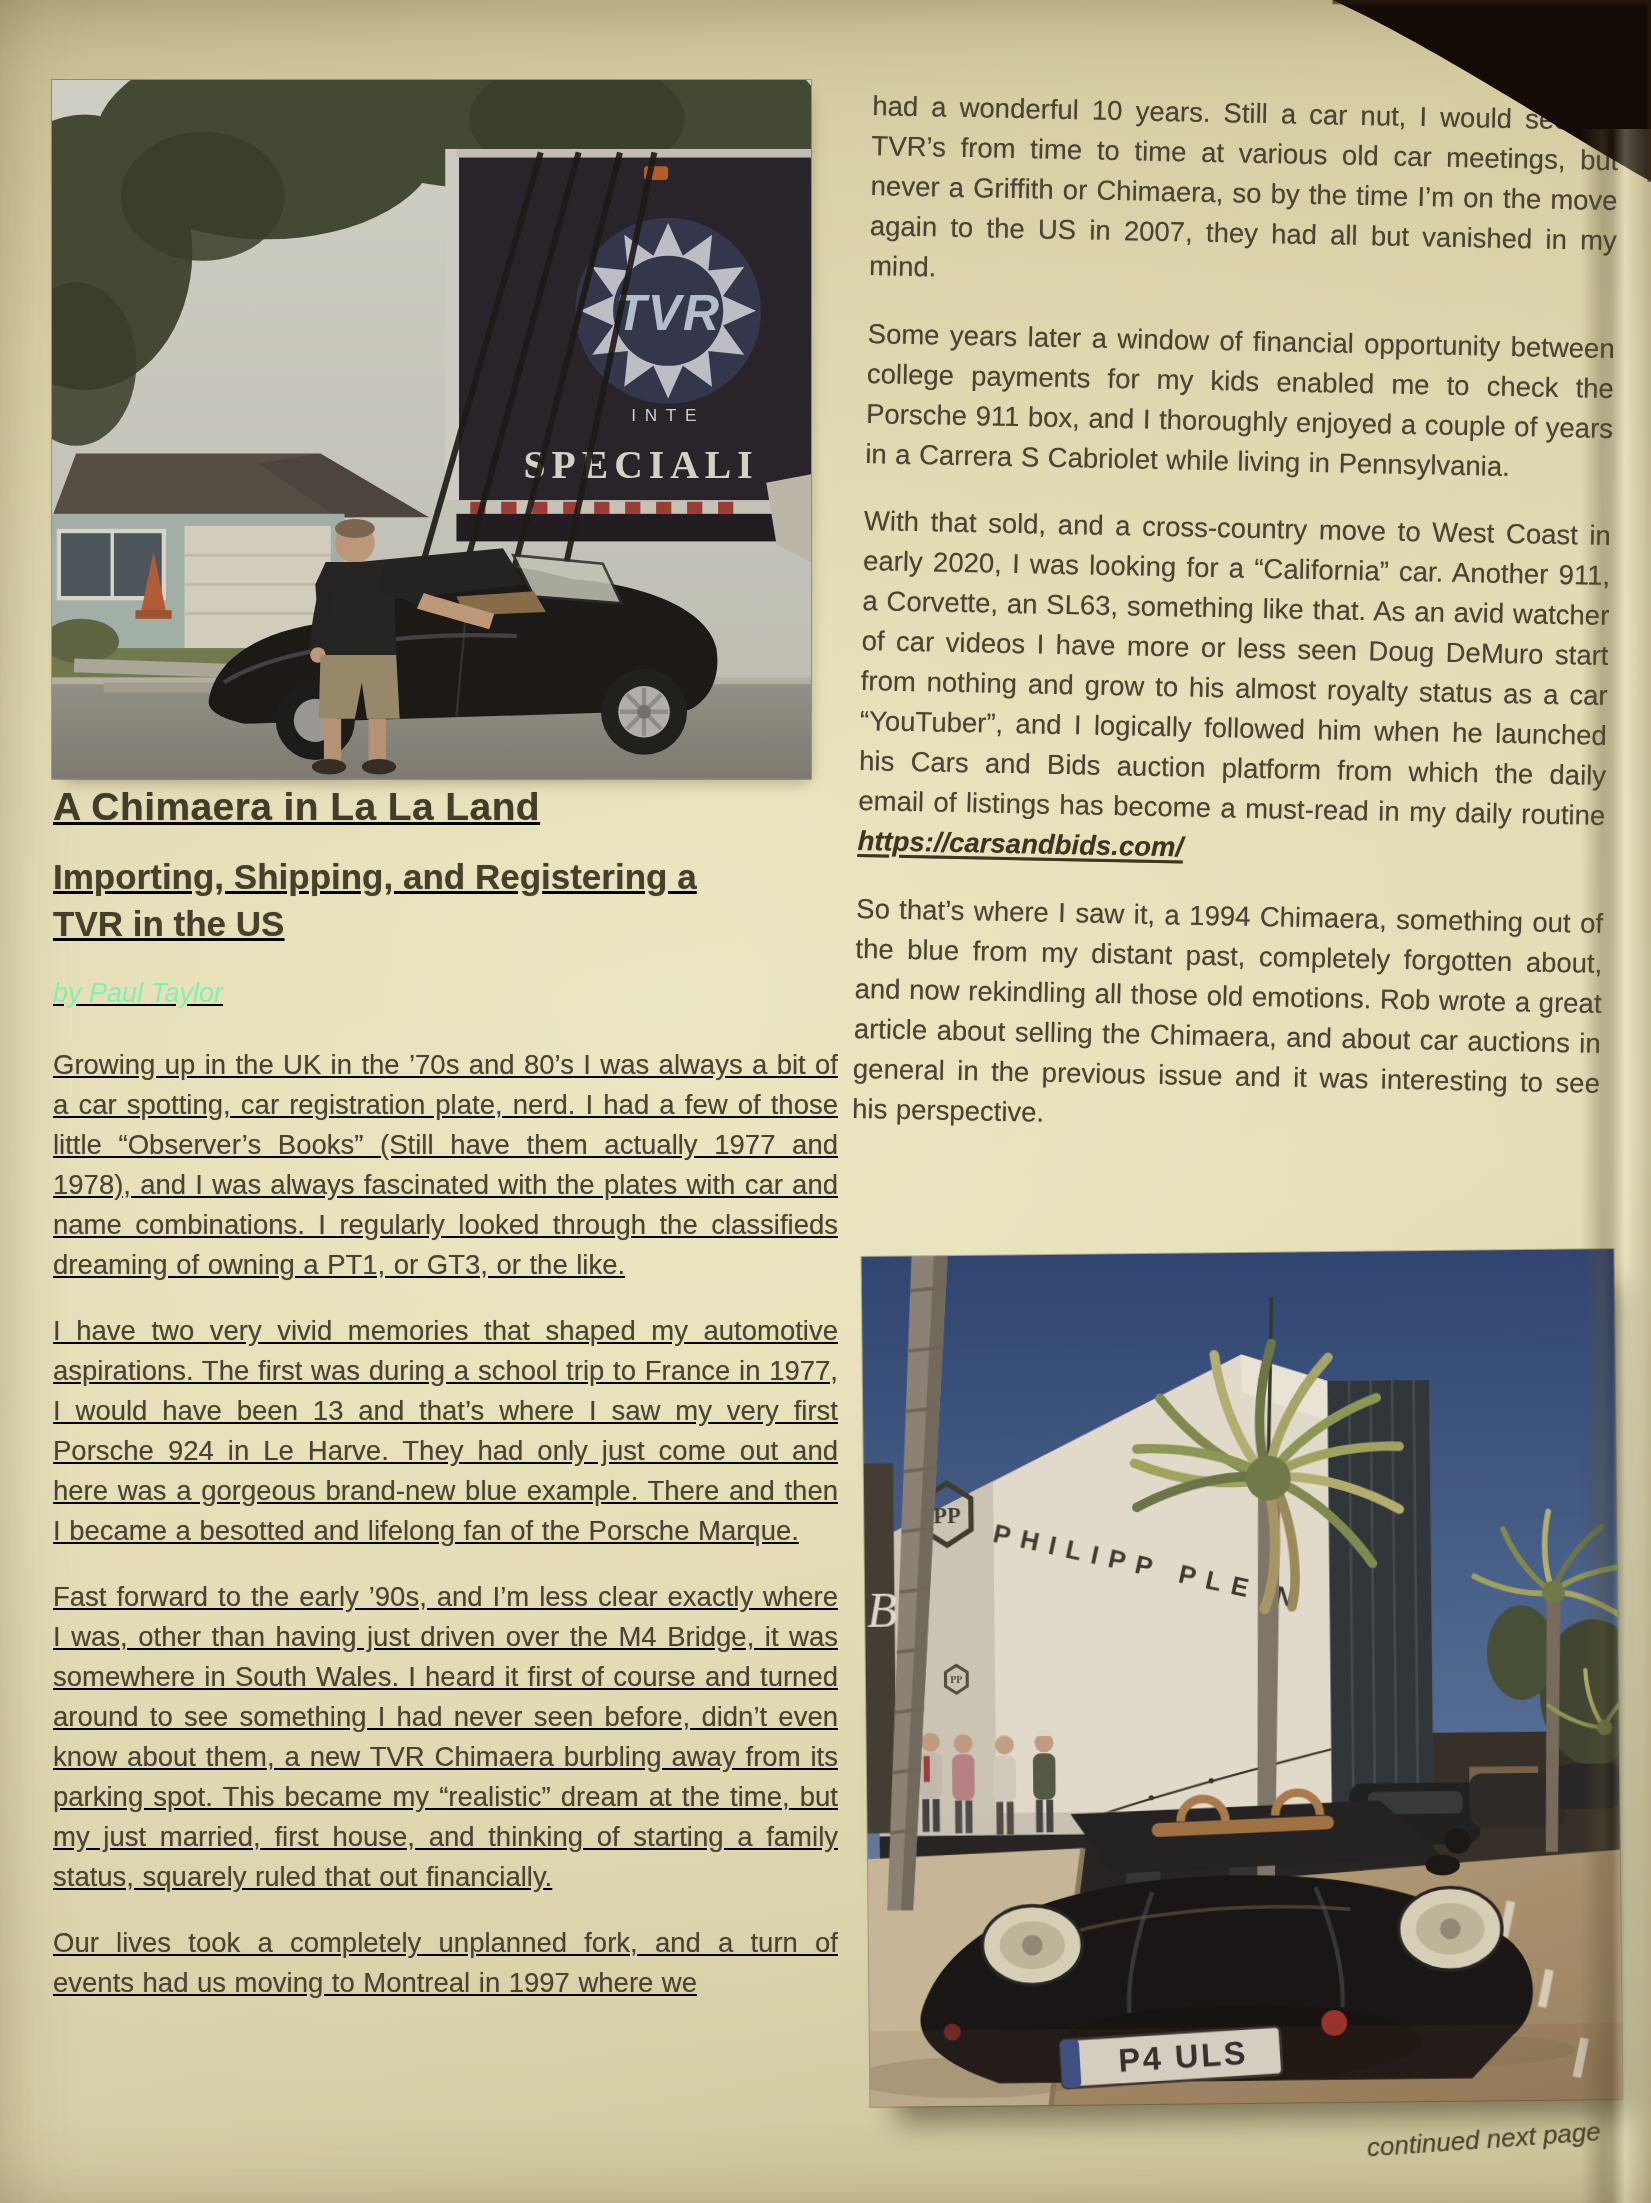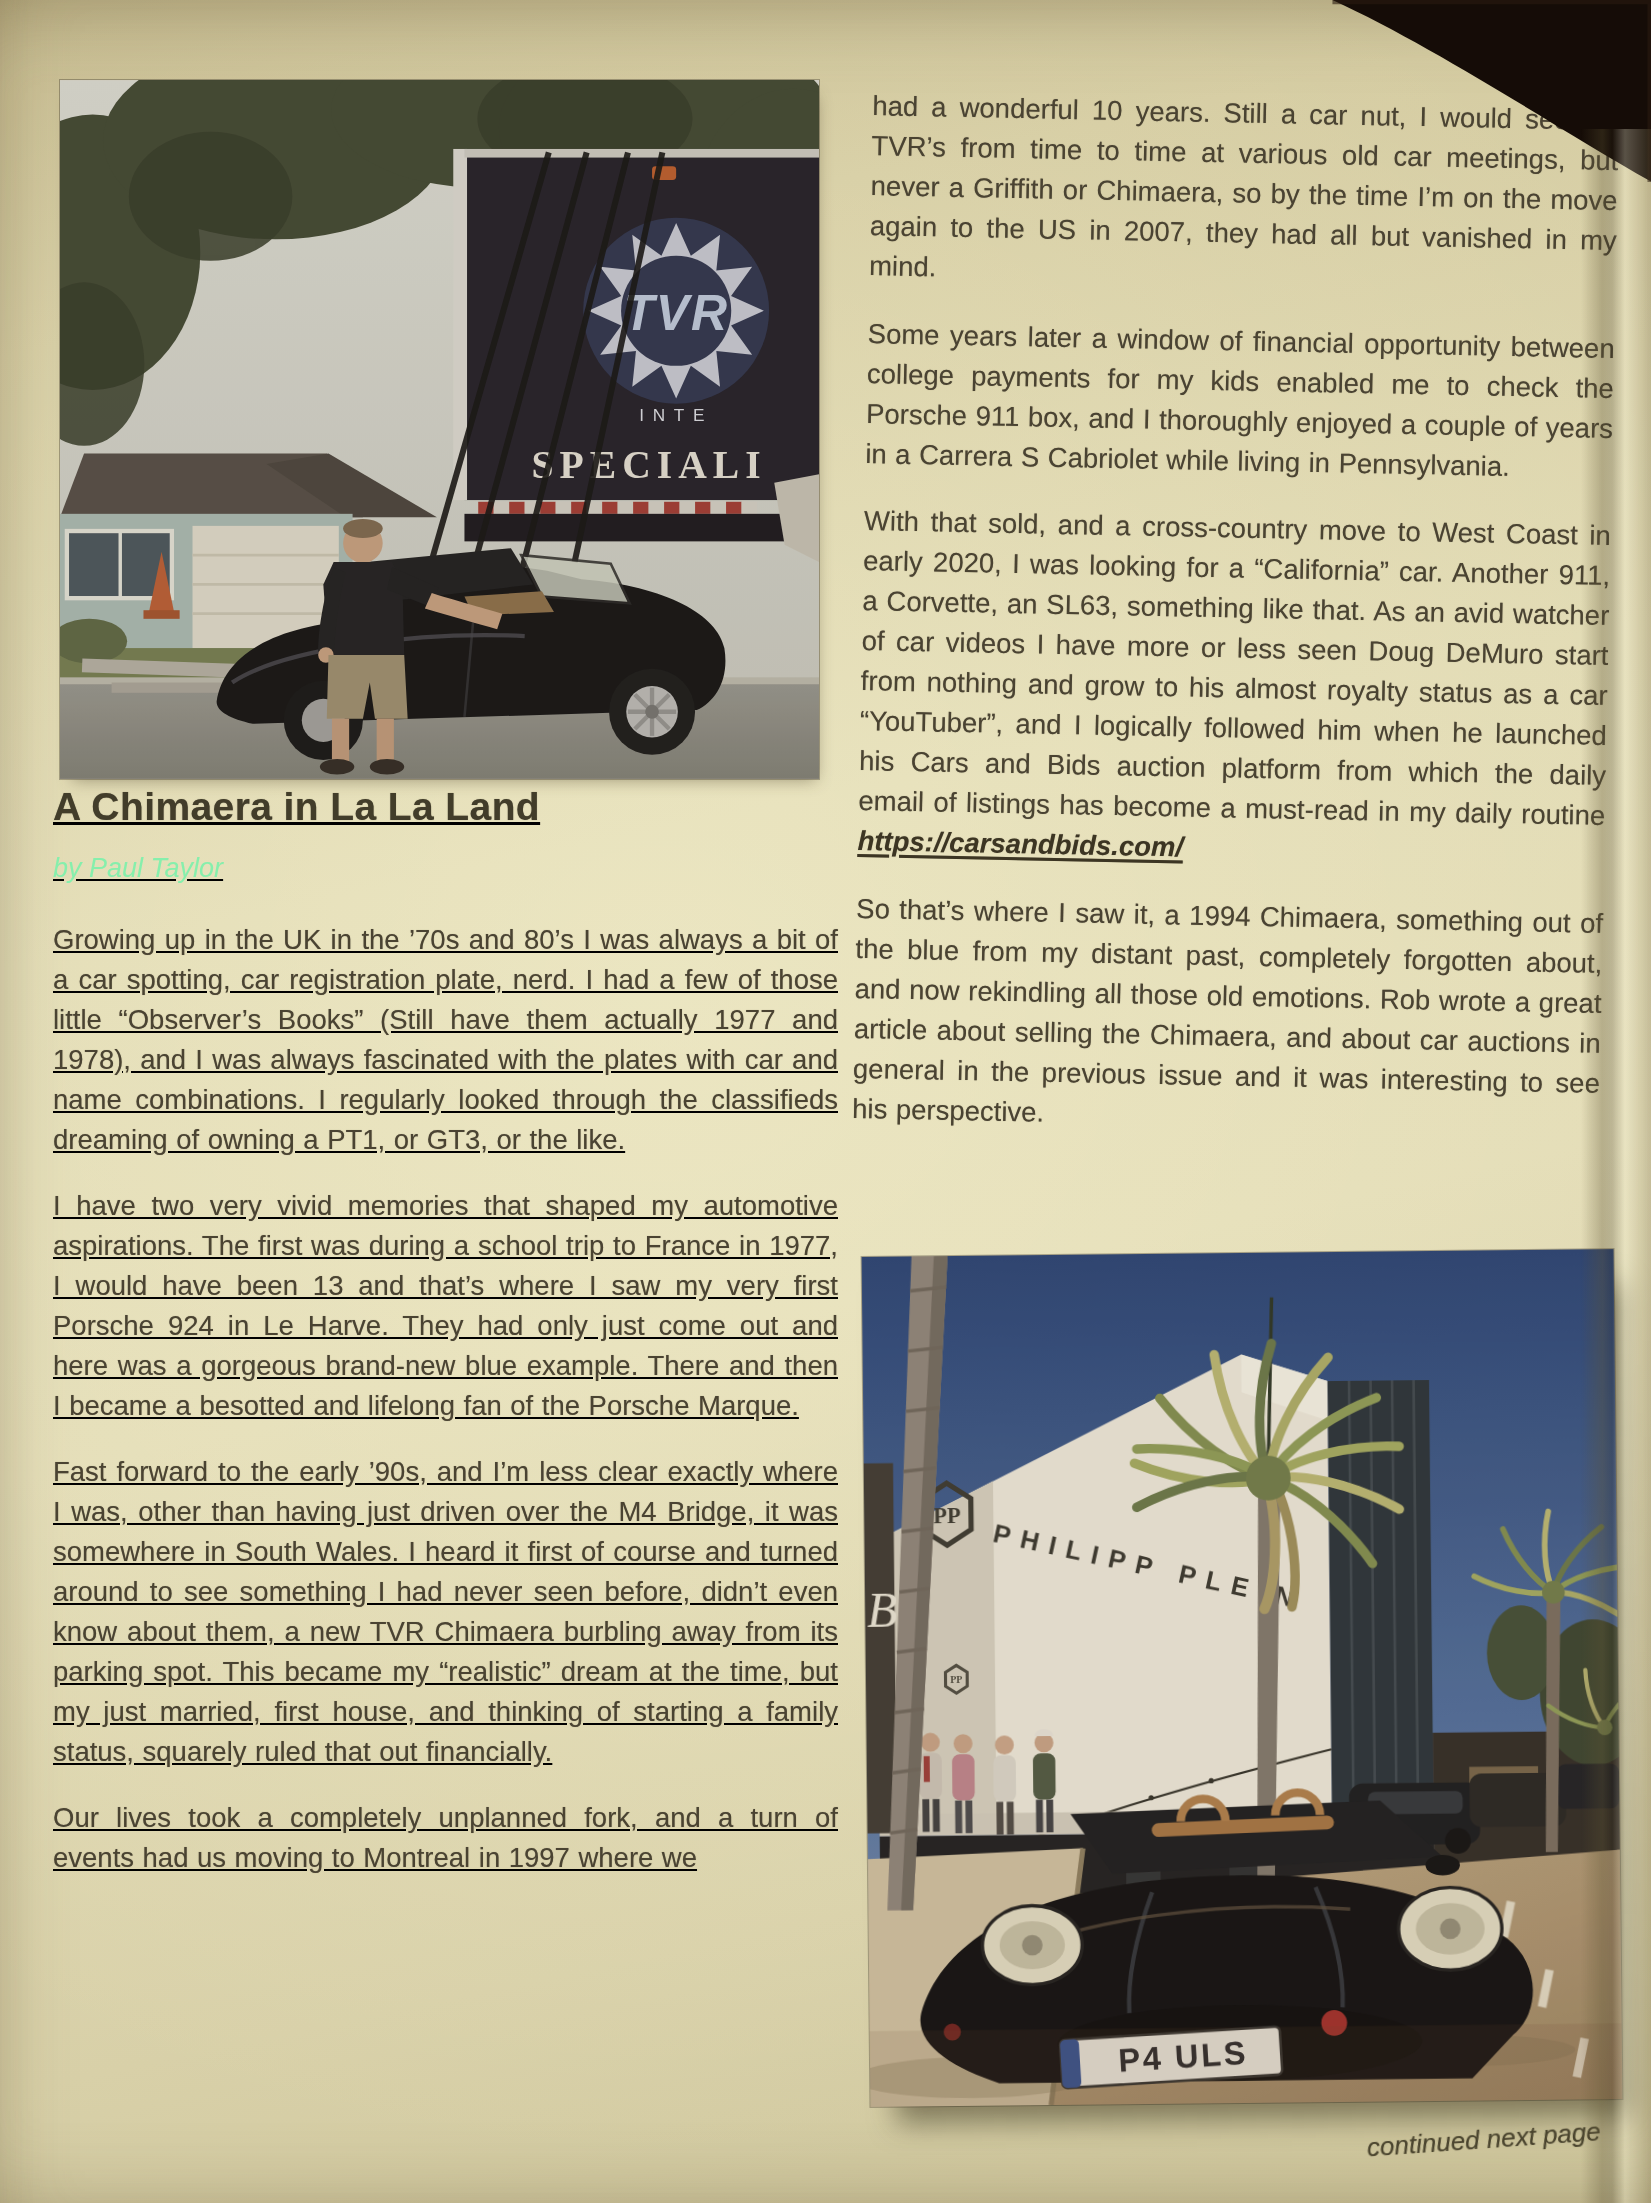--- a/index.html
+++ b/index.html
@@ -10,21 +10,21 @@
             radial-gradient(130% 90% at 40% 45%, rgba(255,252,220,0.35), rgba(0,0,0,0) 60%),
             linear-gradient(168deg, #c6bb90 0%, #d5cca2 14%, #e0d9b2 38%, #e2dbb5 58%, #d8d0a8 82%, #cdc59b 100%);
   }
   .page::after { content:""; position:absolute; inset:0; pointer-events:none;
           box-shadow: inset 0 60px 77px -52px rgba(95,80,45,.35),
                       inset 0 -52px 77px -52px rgba(95,80,45,.30),
                       inset 60px 0 77px -60px rgba(95,80,45,.25); }
   .photo { position:absolute; overflow:hidden; outline:0.9px solid rgba(50,40,25,.35);
            filter:saturate(.88) contrast(.96) brightness(.99); }
   .photo svg { display:block; }
-  .photo-top { left:60px; top:80px; width:759px; height:699px;
+  .photo-top { left:52px; top:80px; width:759px; height:699px;
                box-shadow:5.2px 8.6px 15.5px -6.9px rgba(70,60,30,.45); }
   .photo-bottom { left:866px; top:1253px; width:752px; height:850px;
                   transform:rotate(-0.6deg);
                   box-shadow:17px 26px 26px -8.6px rgba(60,52,26,.55); }
   .left-col { position:absolute; left:53px; top:785px; width:785px;text-decoration:underline; }
   .right-col { position:absolute; left:862px; top:86px; width:747px;
                transform:rotate(1.15deg); transform-origin:left center; }
   h1.title { font-size:39px; font-weight:bold; letter-spacing:0.4px; margin:0 0 24px 0; color:#423d2a;
              text-shadow:0 0 0.9px rgba(66,61,42,.55); }
   h2.subtitle { font-size:35px; font-weight:bold; line-height:47px; margin:0 0 31px 0; max-width:680px;
@@ -175,20 +175,21 @@
         <rect x="368" y="742" width="20" height="52" fill="#c09572"></rect>
         <ellipse cx="322" cy="798" rx="20" ry="9" fill="#2a241e"></ellipse>
         <ellipse cx="380" cy="798" rx="20" ry="9" fill="#2a241e"></ellipse>
       </g>
       <rect width="882" height="812" fill="#b98f4e" opacity="0.07"></rect>
     </svg>
   </div>
 
   <div class="left-col">
     <h1 class="title">A Chimaera in La La Land</h1>
+    <h2 class="subtitle">Importing, Shipping, and Registering a TVR in the US</h2>
     <div class="byline">by Paul Taylor</div>
     <p class="body-par">Growing up in the UK in the ’70s and 80’s I was always a bit of a car spotting, car registration plate, nerd. I had a few of those little “Observer’s Books” (Still have them actually 1977 and 1978), and I was always fascinated with the plates with car and name combinations. I regularly looked through the classifieds dreaming of owning a PT1, or GT3, or the like.</p>
     <p class="body-par">I have two very vivid memories that shaped my automotive aspirations. The first was during a school trip to France in 1977, I would have been 13 and that’s where I saw my very first Porsche 924 in Le Harve. They had only just come out and here was a gorgeous brand-new blue example. There and then I became a besotted and lifelong fan of the Porsche Marque.</p>
     <p class="body-par">Fast forward to the early ’90s, and I’m less clear exactly where I was, other than having just driven over the M4 Bridge, it was somewhere in South Wales. I heard it first of course and turned around to see something I had never seen before, didn’t even know about them, a new TVR Chimaera burbling away from its parking spot. This became my “realistic” dream at the time, but my just married, first house, and thinking of starting a family status, squarely ruled that out financially.</p>
     <p class="body-par">Our lives took a completely unplanned fork, and a turn of events had us moving to Montreal in 1997 where we</p>
   </div>
 
   <div class="right-col">
     <p class="body-par">had a wonderful 10 years. Still a car nut, I would see old TVR’s from time to time at various old car meetings, but never a Griffith or Chimaera, so by the time I’m on the move again to the US in 2007, they had all but vanished in my mind.</p>
     <p class="body-par">Some years later a window of financial opportunity between college payments for my kids enabled me to check the Porsche 911 box, and I thoroughly enjoyed a couple of years in a Carrera S Cabriolet while living in Pennsylvania.</p>

